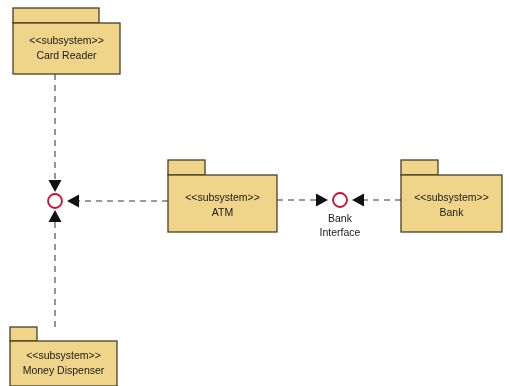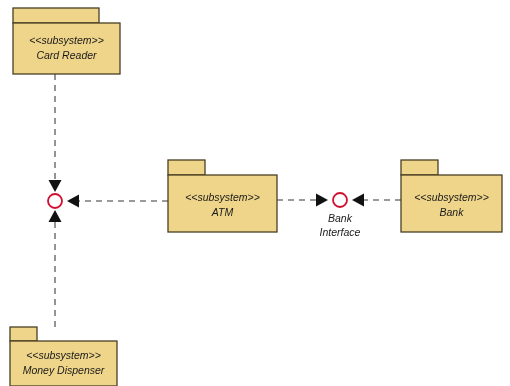--- a/index.html
+++ b/index.html
@@ -7,21 +7,20 @@
     padding: 0;
     background: #ffffff;
   }
   #canvas {
     position: relative;
     width: 510px;
     height: 386px;
     background: #ffffff;
     overflow: hidden;
     font-family: "Liberation Sans", sans-serif;
-    font-style: italic;
   }
   #diagram-svg {
     position: absolute;
     left: 0;
     top: 0;
     width: 510px;
     height: 386px;
   }
   .pkg-label {
     font-family: "Liberation Sans", sans-serif;

